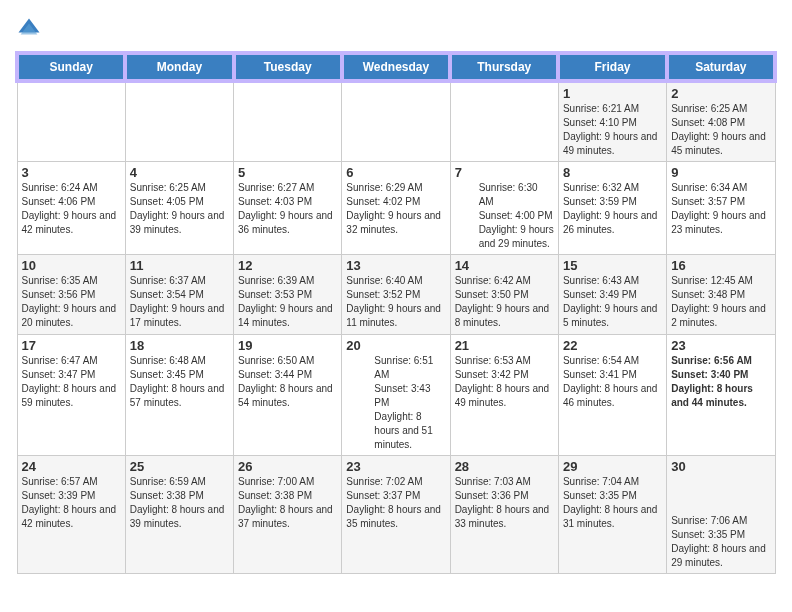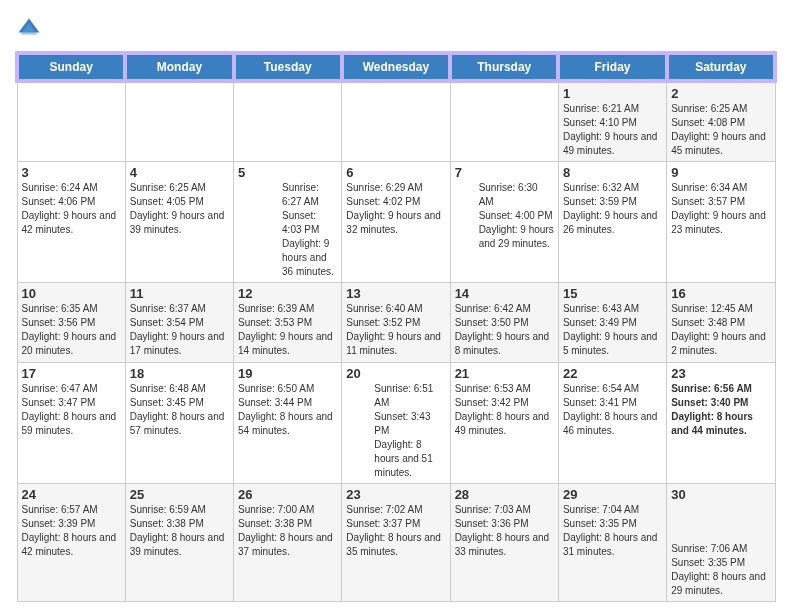--- a/index.html
+++ b/index.html
@@ -152,21 +152,21 @@
 Daylight: 9 hours and 42 minutes.</div>
           </td>
           <td>
             <span class="day-number">4</span>
             <div class="day-info" style="white-space: pre-line;">Sunrise: 6:25 AM
 Sunset: 4:05 PM
 Daylight: 9 hours and 39 minutes.</div>
           </td>
           <td>
             <span class="day-number">5</span>
-            <div class="day-info" style="white-space: pre-line; margin-left: 44px;">Sunrise: 6:27 AM
+            <div class="day-info" style="white-space: pre-line;">Sunrise: 6:27 AM
 Sunset: 4:03 PM
 Daylight: 9 hours and 36 minutes.</div>
           </td>
           <td>
             <span class="day-number">6</span>
             <div class="day-info" style="white-space: pre-line;">Sunrise: 6:29 AM
 Sunset: 4:02 PM
 Daylight: 9 hours and 32 minutes.</div>
           </td>
           <td>

